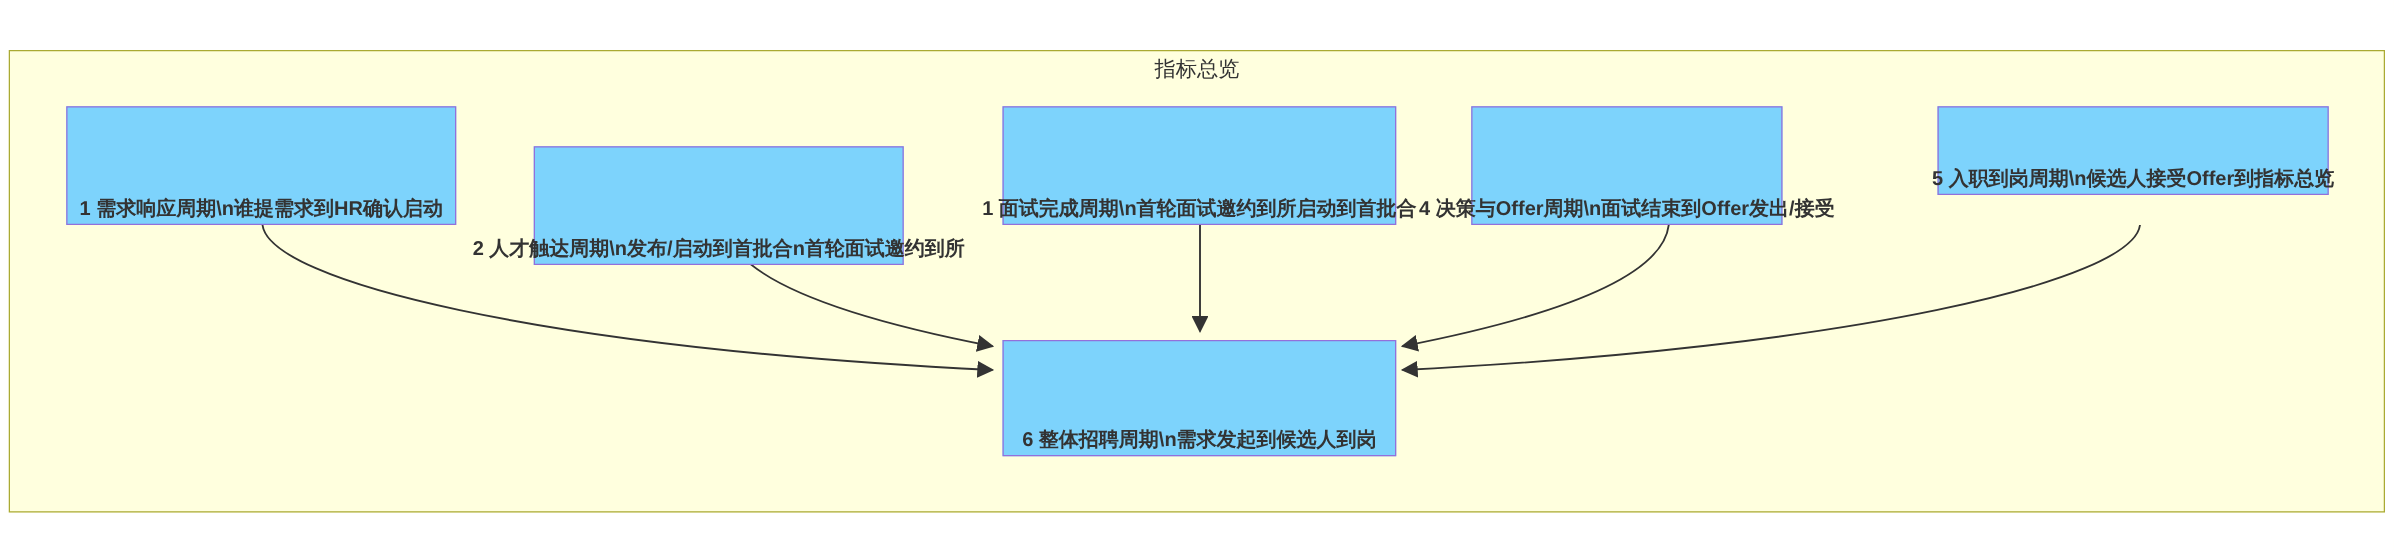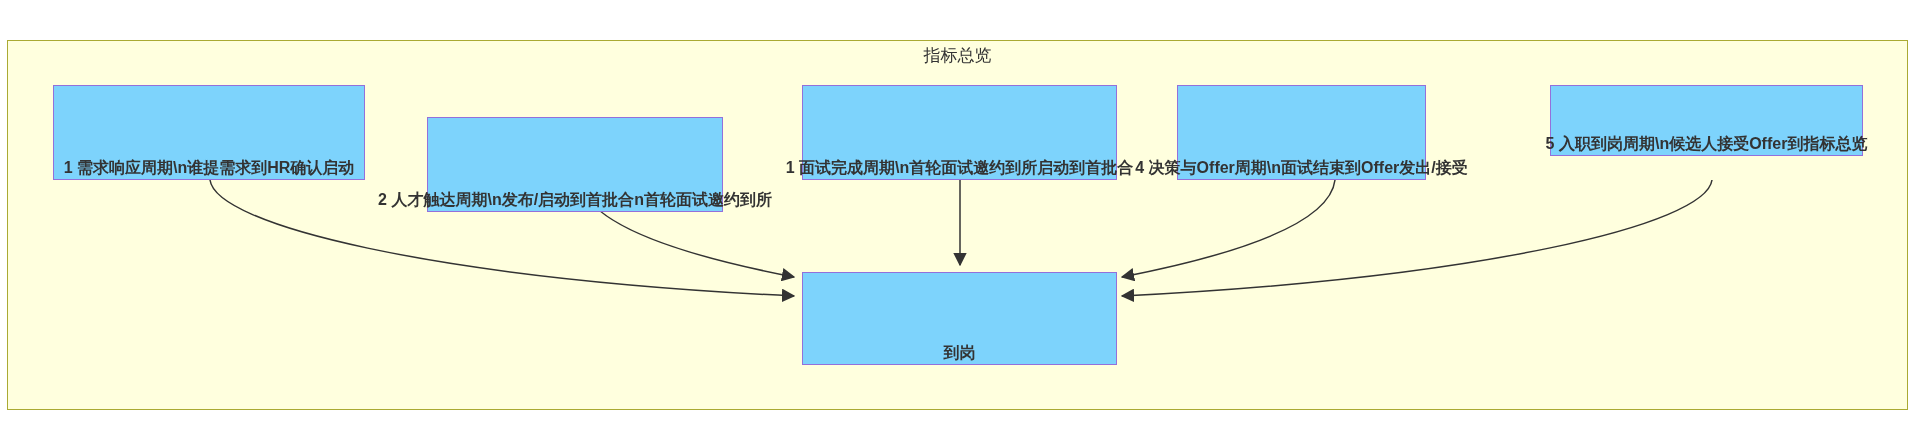--- a/index.html
+++ b/index.html
@@ -114,16 +114,17 @@
     <span>4 决策与Offer周期\n面试结束到</span>
     <span>Offer发出/接受</span>
   </div>
 
   <div class="node n5">
     <span>5 入职到岗周期\n候选人接受Offer到</span>
     <span>指标总览</span>
   </div>
 
   <div class="node n6">
+    <span>6 整体招聘周期\n需求发起到候选人</span>
     <span>到岗</span>
   </div>
 
 </div>
 
 </body></html>

